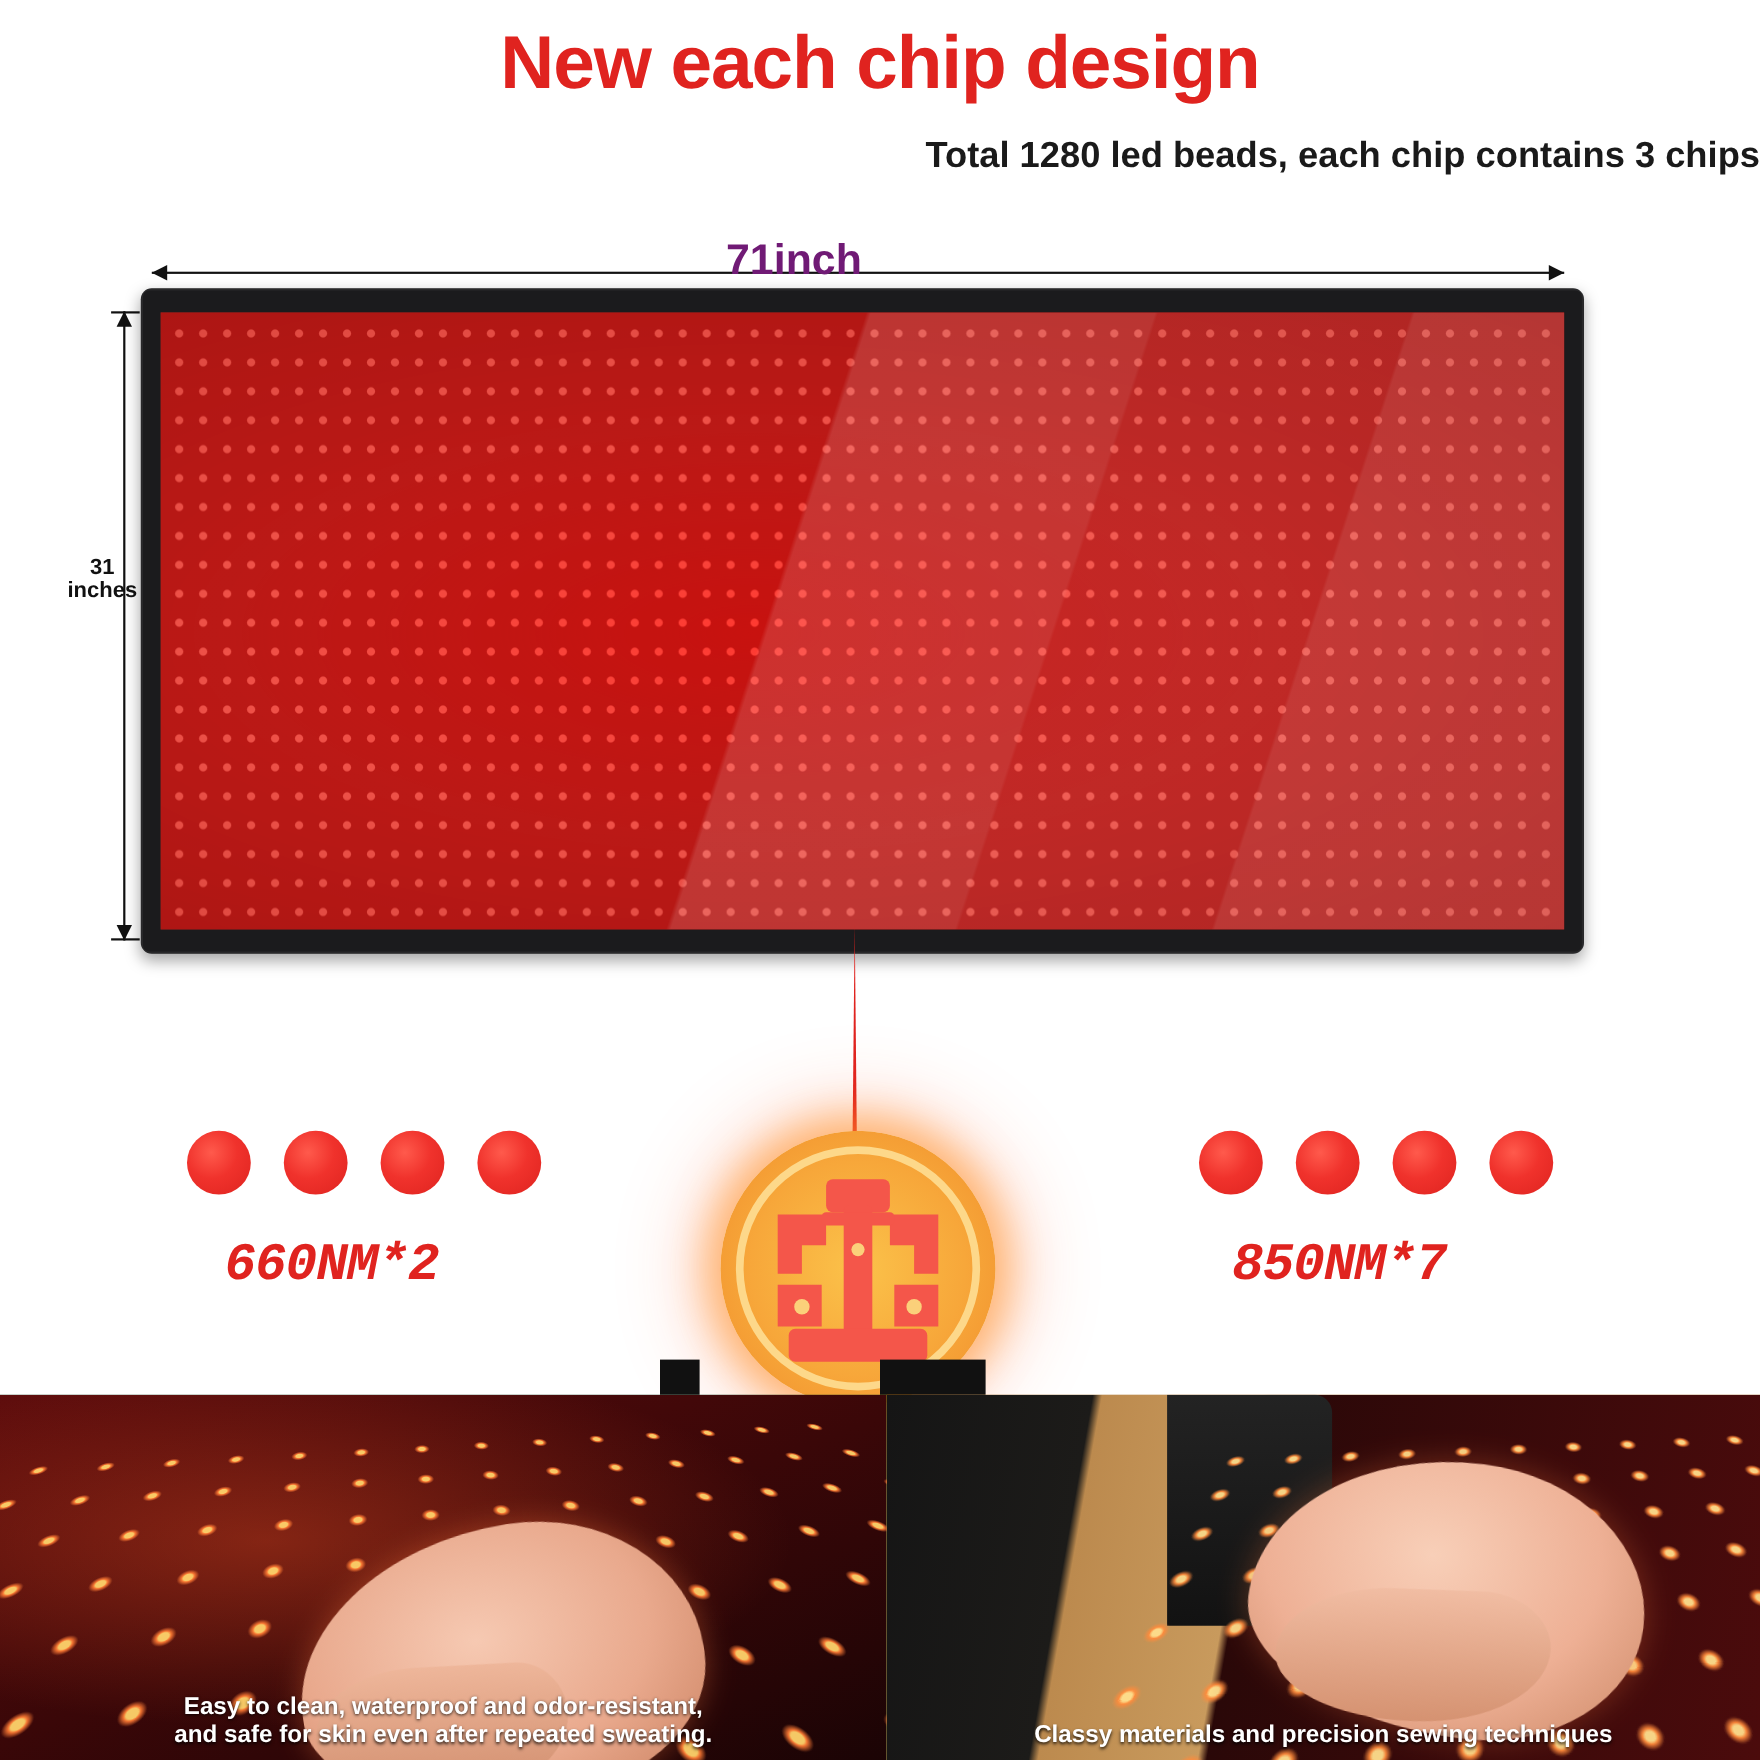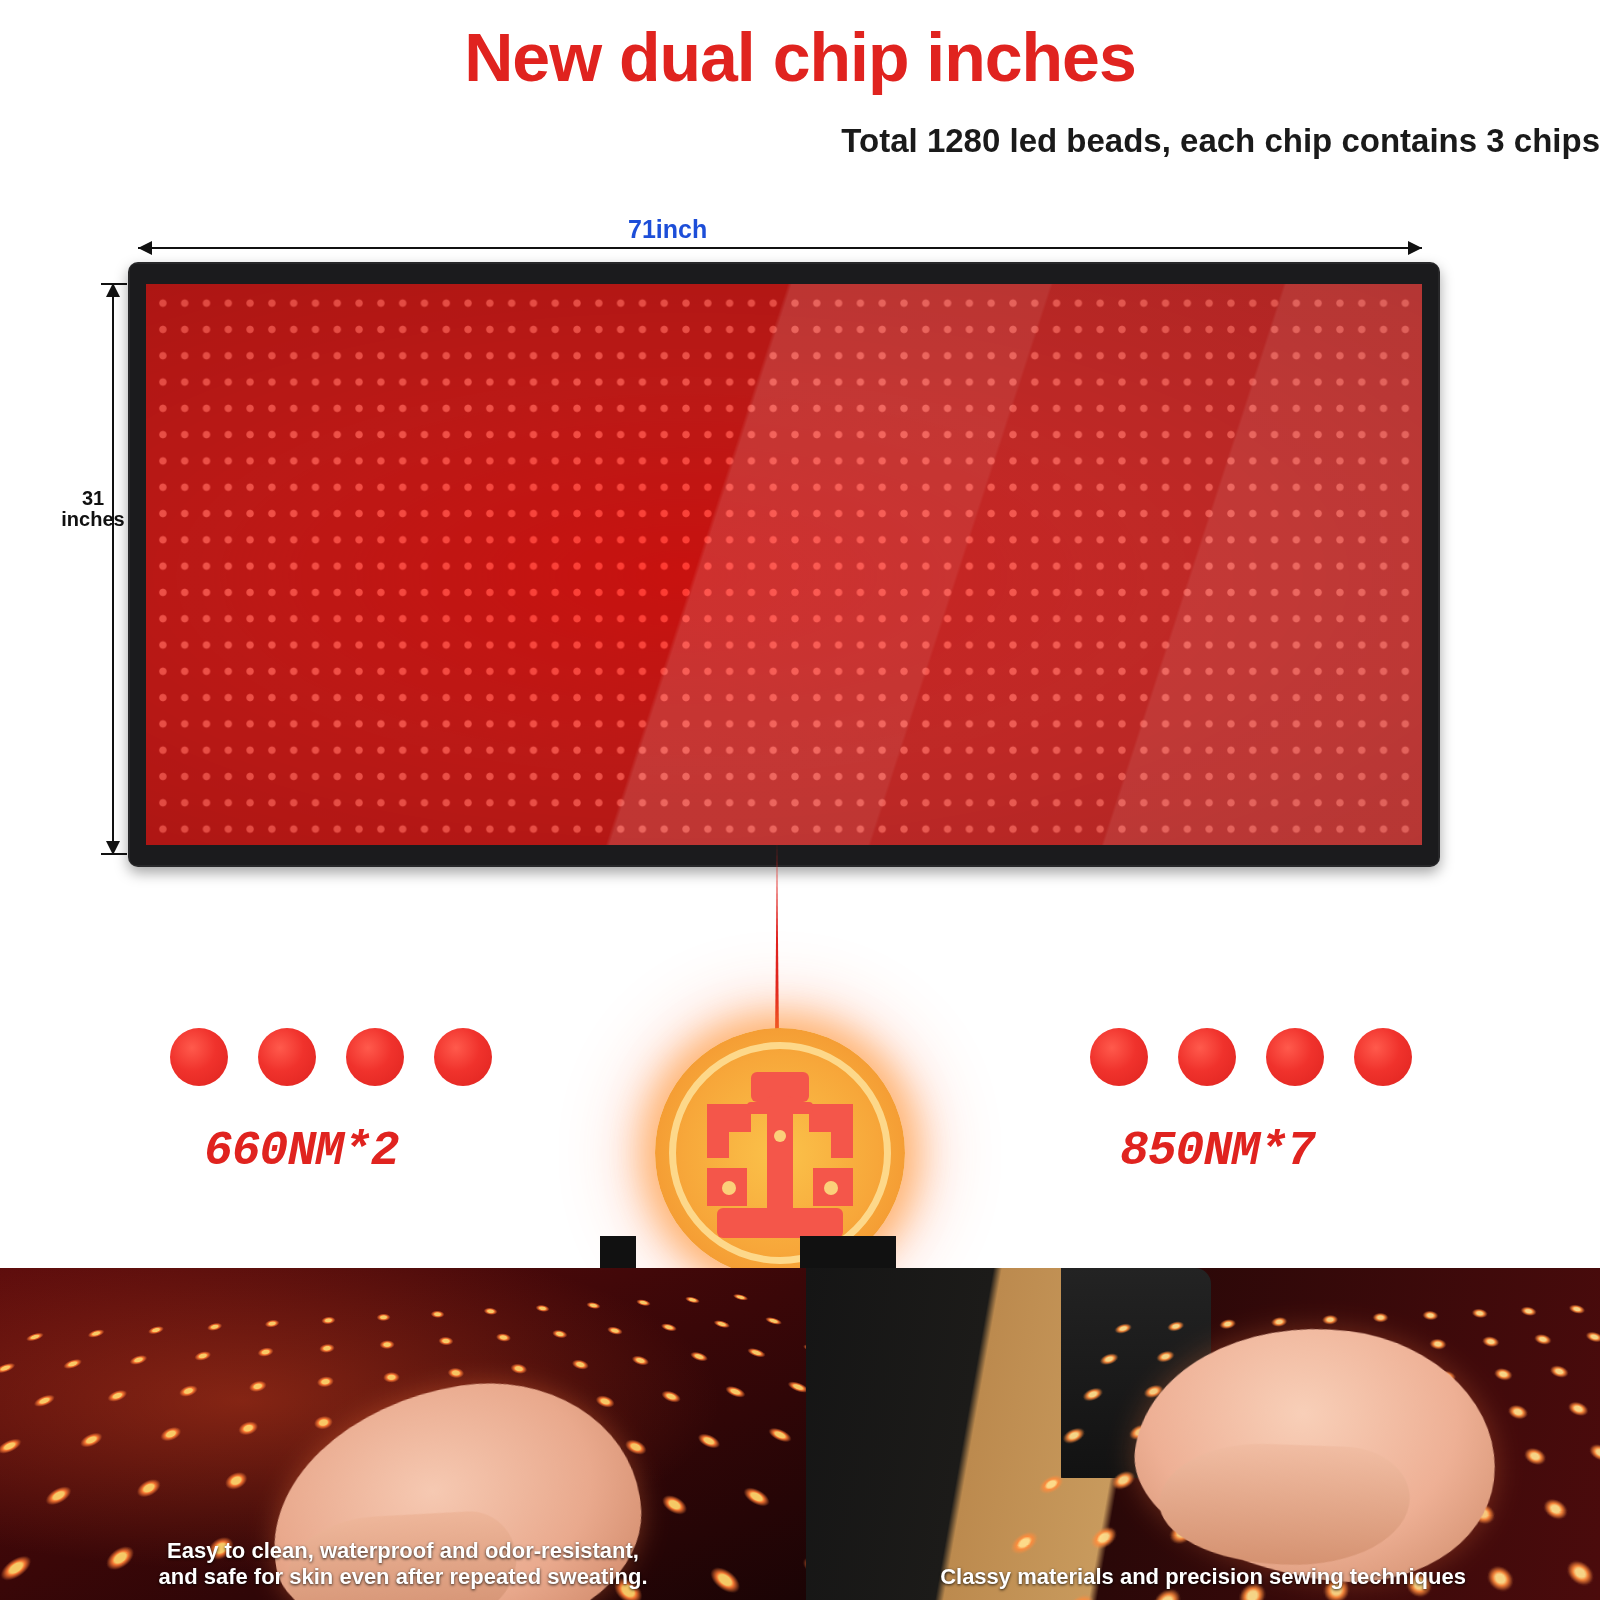--- a/index.html
+++ b/index.html
@@ -36,28 +36,28 @@
     text-align: right;
     font-size: 33px;
     font-weight: bold;
     color: #1a1a1a;
   }
 
   
   .dim-top-label {
     position: absolute;
     top: 215px;
-    left: 628px;
-    font-size: 25px;
-    font-weight: bold;
-    color: #1d4ed8;
+    left: 660px;
+    font-size: 39px;
+    font-weight: bold;
+    color: #701a75;
   }
   .dim-left-label {
     position: absolute;
-    top: 488px;
+    top: 506px;
     left: 56px;
     width: 74px;
     text-align: center;
     font-size: 20px;
     font-weight: bold;
     line-height: 1.05;
     color: #111;
   }
   .arrow-h {
     position: absolute;
@@ -321,21 +321,21 @@
   .black-tab {
     position: absolute;
     background: #111;
   }
   .black-tab.one { left: 600px; top: 1236px; width: 36px; height: 32px; }
   .black-tab.two { left: 800px; top: 1236px; width: 96px; height: 32px; }
 </style>
 </head>
 <body>
 
-<div class="title">New dual chip inches</div>
+<div class="title">New each chip design</div>
 <div class="subtitle">Total 1280 led beads, each chip contains 3 chips</div>
 
 <div class="arrow-h"></div>
 <div class="dim-top-label">71inch</div>
 <div class="arrow-v"></div>
 <div class="tick t1"></div>
 <div class="tick t2"></div>
 <div class="dim-left-label">
   <div>31</div>
   <div>inches</div>

